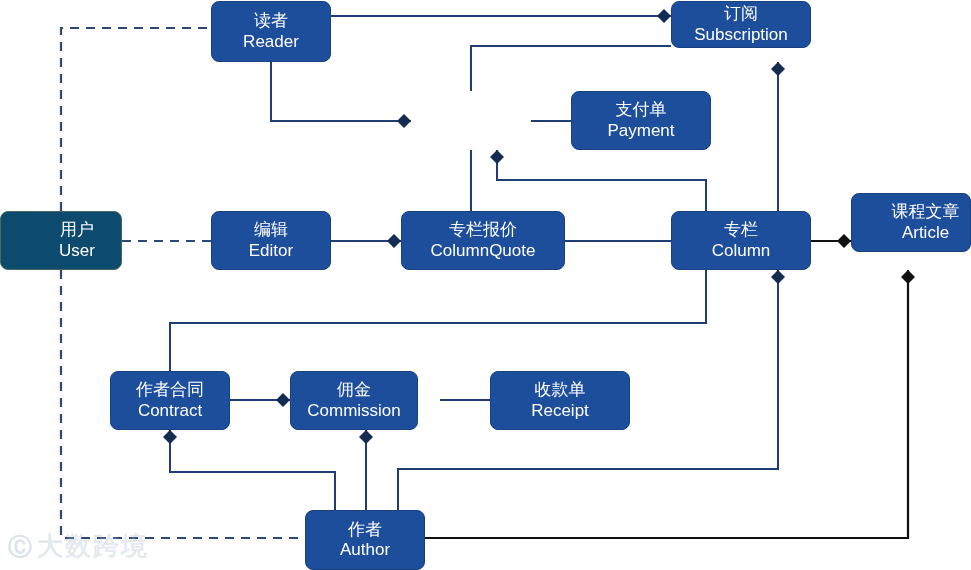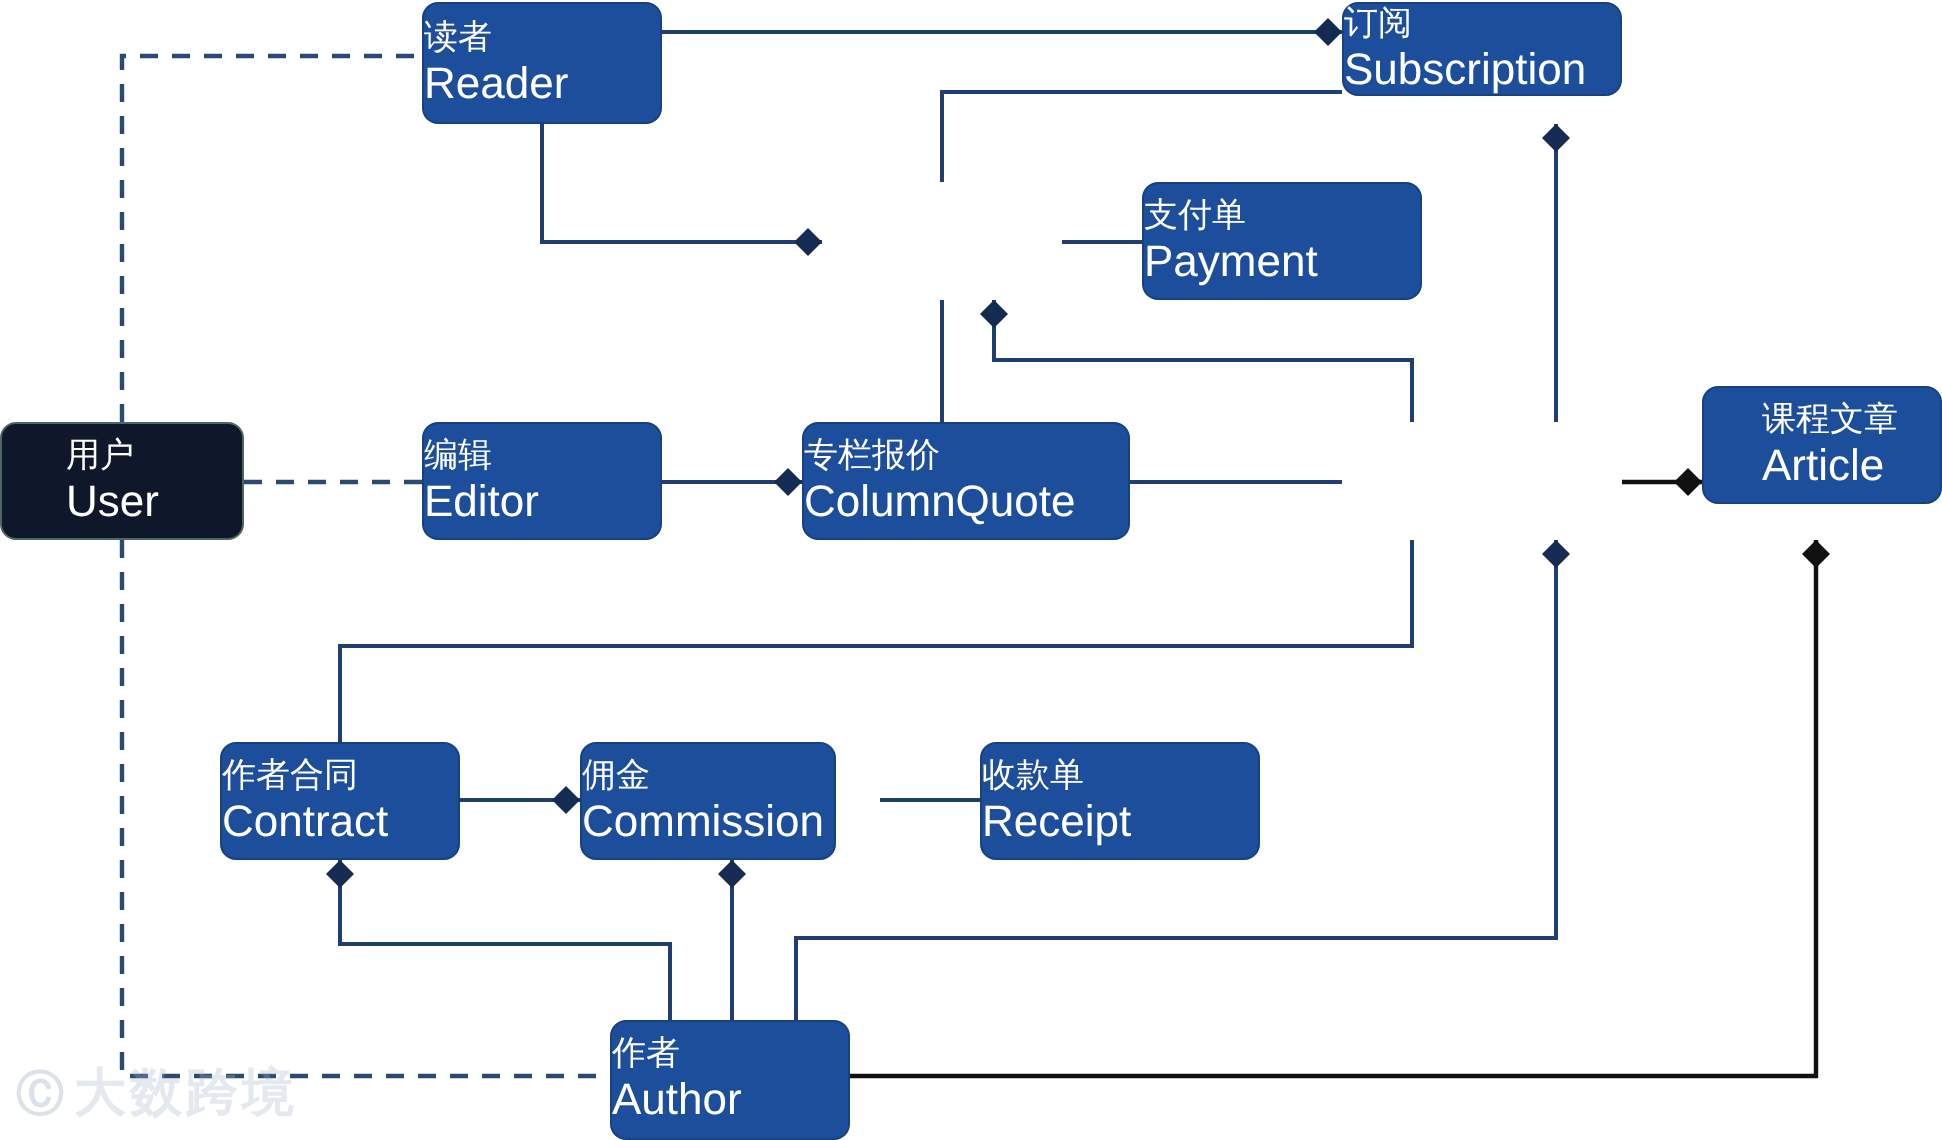--- a/index.html
+++ b/index.html
@@ -12,30 +12,30 @@
     position:relative;
   }
   #canvas{position:absolute;left:0;top:0;width:971px;height:570px;}
   svg.edges{position:absolute;left:0;top:0;width:971px;height:570px;}
   .node{
     position:absolute;
     box-sizing:border-box;
     border-radius:8px;
     display:flex;
     flex-direction:column;
-    align-items:flex-start;
+    align-items:center;
     justify-content:center;
     color:#ffffff;
     line-height:1.18;
     z-index:5;
   }
   .node .cn{font-size:17px;}
-  .node .en{font-size:22px;}
+  .node .en{font-size:17px;}
   .node.blue{background:#1d4e9c;border:1px solid #17417f;}
-  .node.green{background:#0f172a;border:1px solid #4e6762;padding-left:32px;}
+  .node.green{background:#0c4a6e;border:1px solid #4e6762;padding-left:32px;}
   .watermark{
     position:absolute;
     left:8px;bottom:6px;
     display:flex;align-items:center;gap:6px;
     opacity:.30;
     z-index:9;
     pointer-events:none;
   }
   .wm-logo{
     font-size:24px;color:#8aa0bd;font-weight:bold;letter-spacing:-1px;
@@ -154,20 +154,24 @@
   <div class="node blue" style="left:211px;top:211px;width:120px;height:59px;">
     <span class="cn">编辑</span>
     <span class="en">Editor</span>
   </div>
 
   <div class="node blue" style="left:401px;top:211px;width:164px;height:59px;">
     <span class="cn">专栏报价</span>
     <span class="en">ColumnQuote</span>
   </div>
 
+  <div class="node blue" style="left:671px;top:211px;width:140px;height:59px;">
+    <span class="cn">专栏</span>
+    <span class="en">Column</span>
+  </div>
 
   <div class="node blue" style="left:851px;top:193px;width:120px;height:59px;padding-left:29px;">
     <span class="cn">课程文章</span>
     <span class="en">Article</span>
   </div>
 
   <div class="node blue" style="left:110px;top:371px;width:120px;height:59px;">
     <span class="cn">作者合同</span>
     <span class="en">Contract</span>
   </div>

